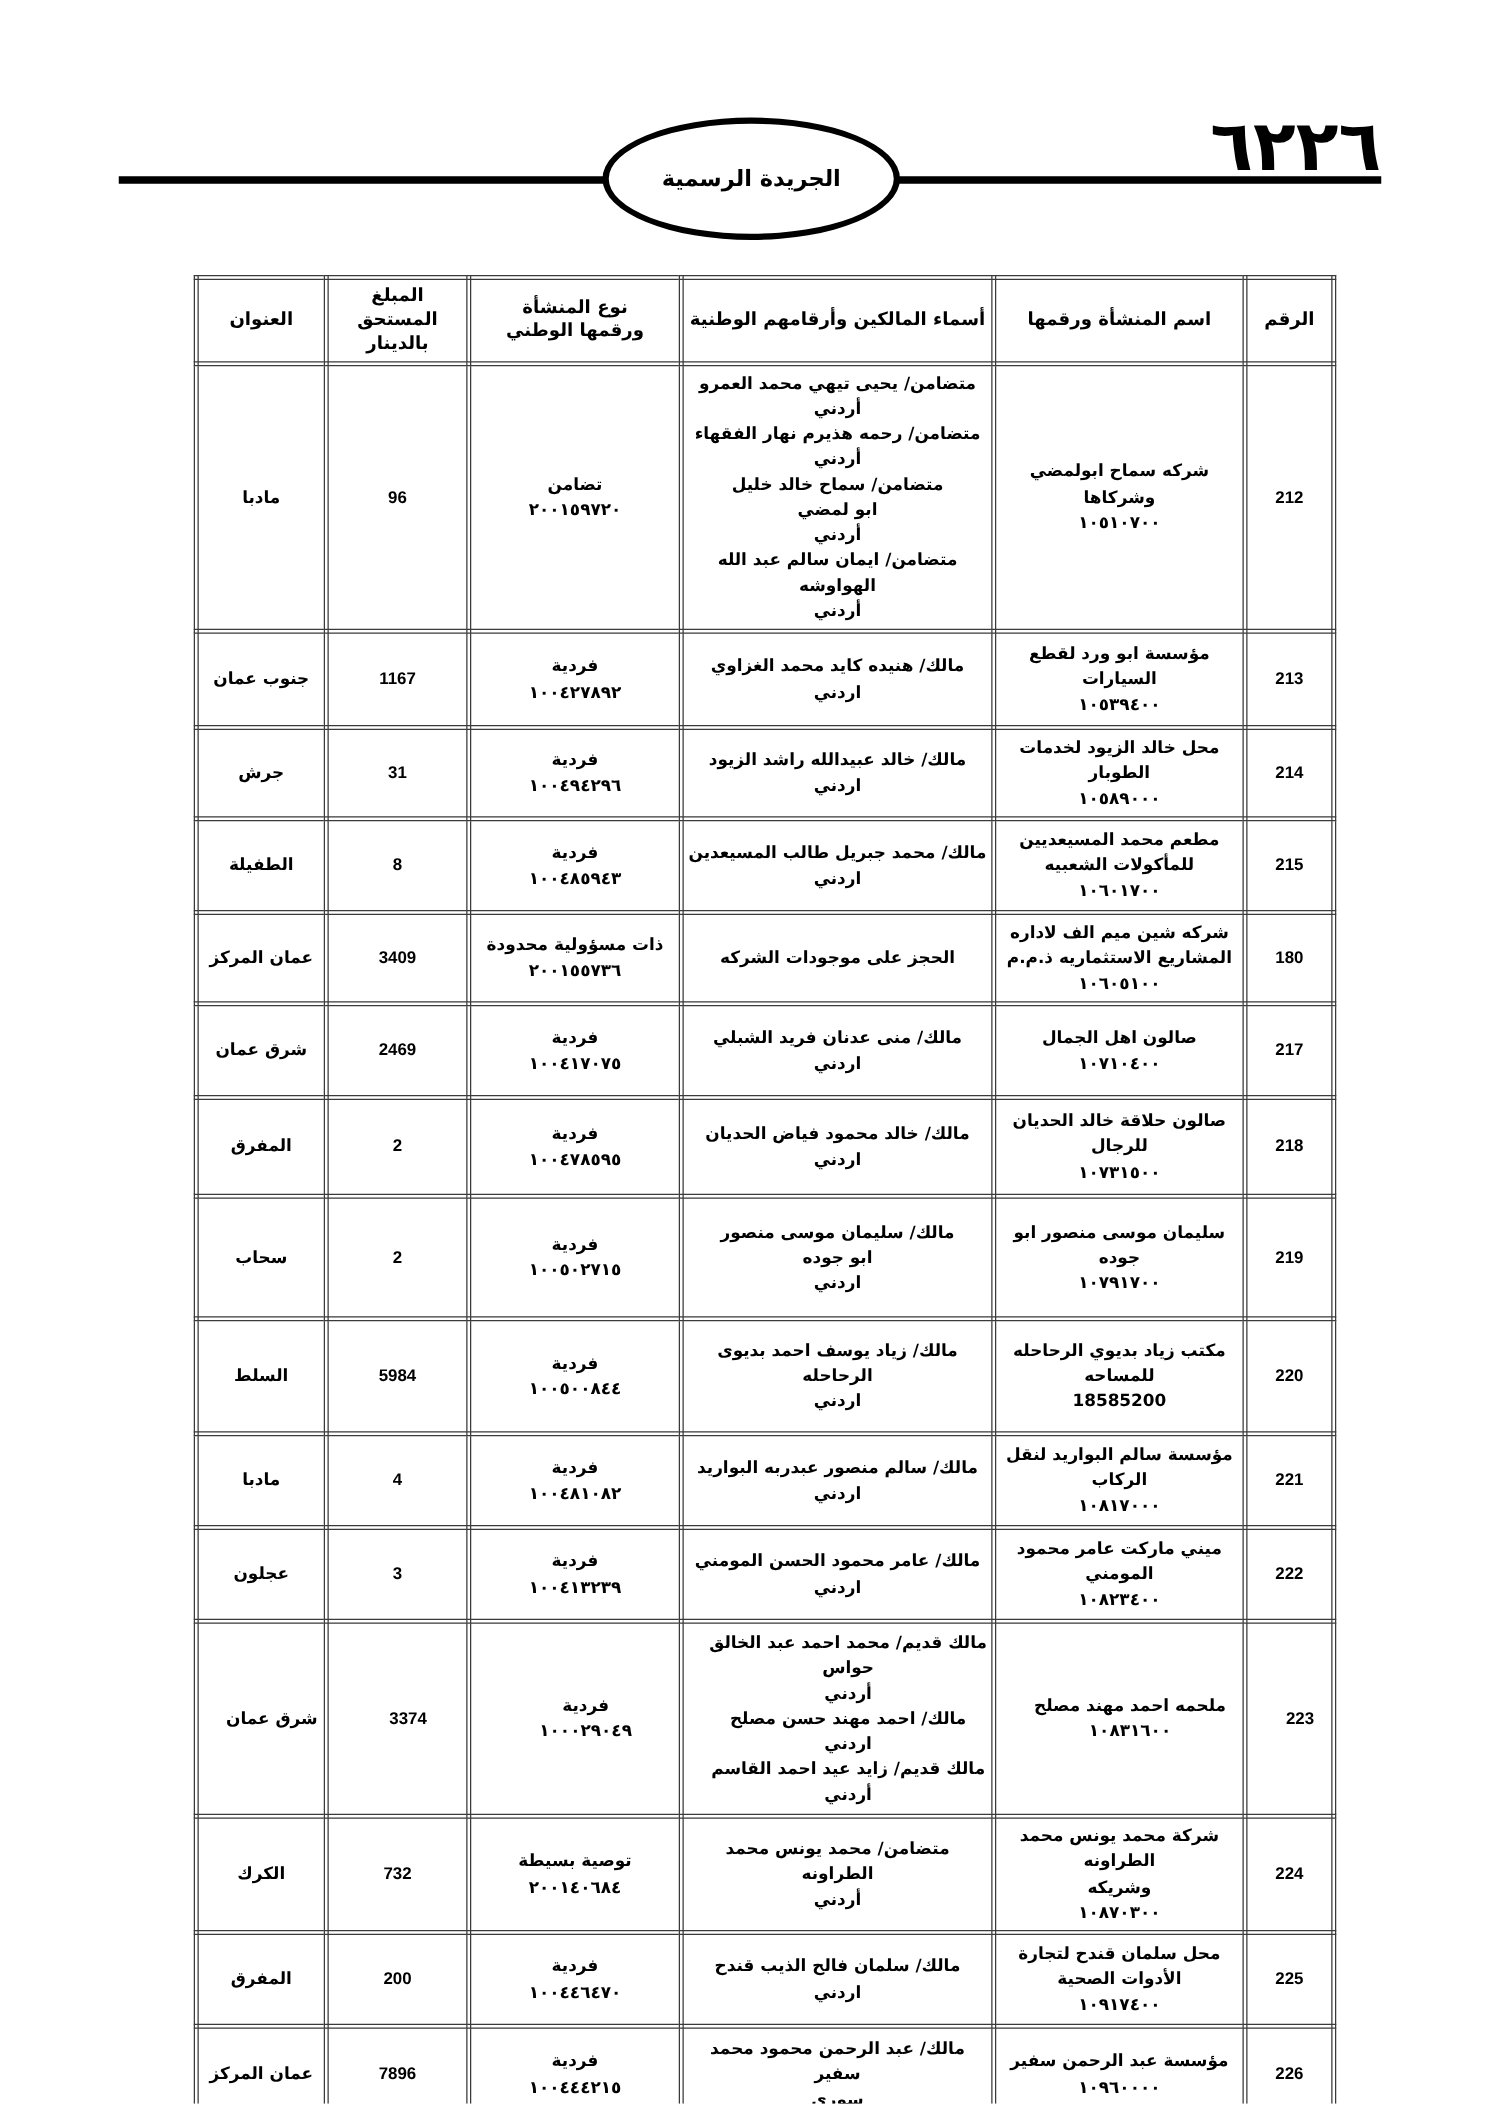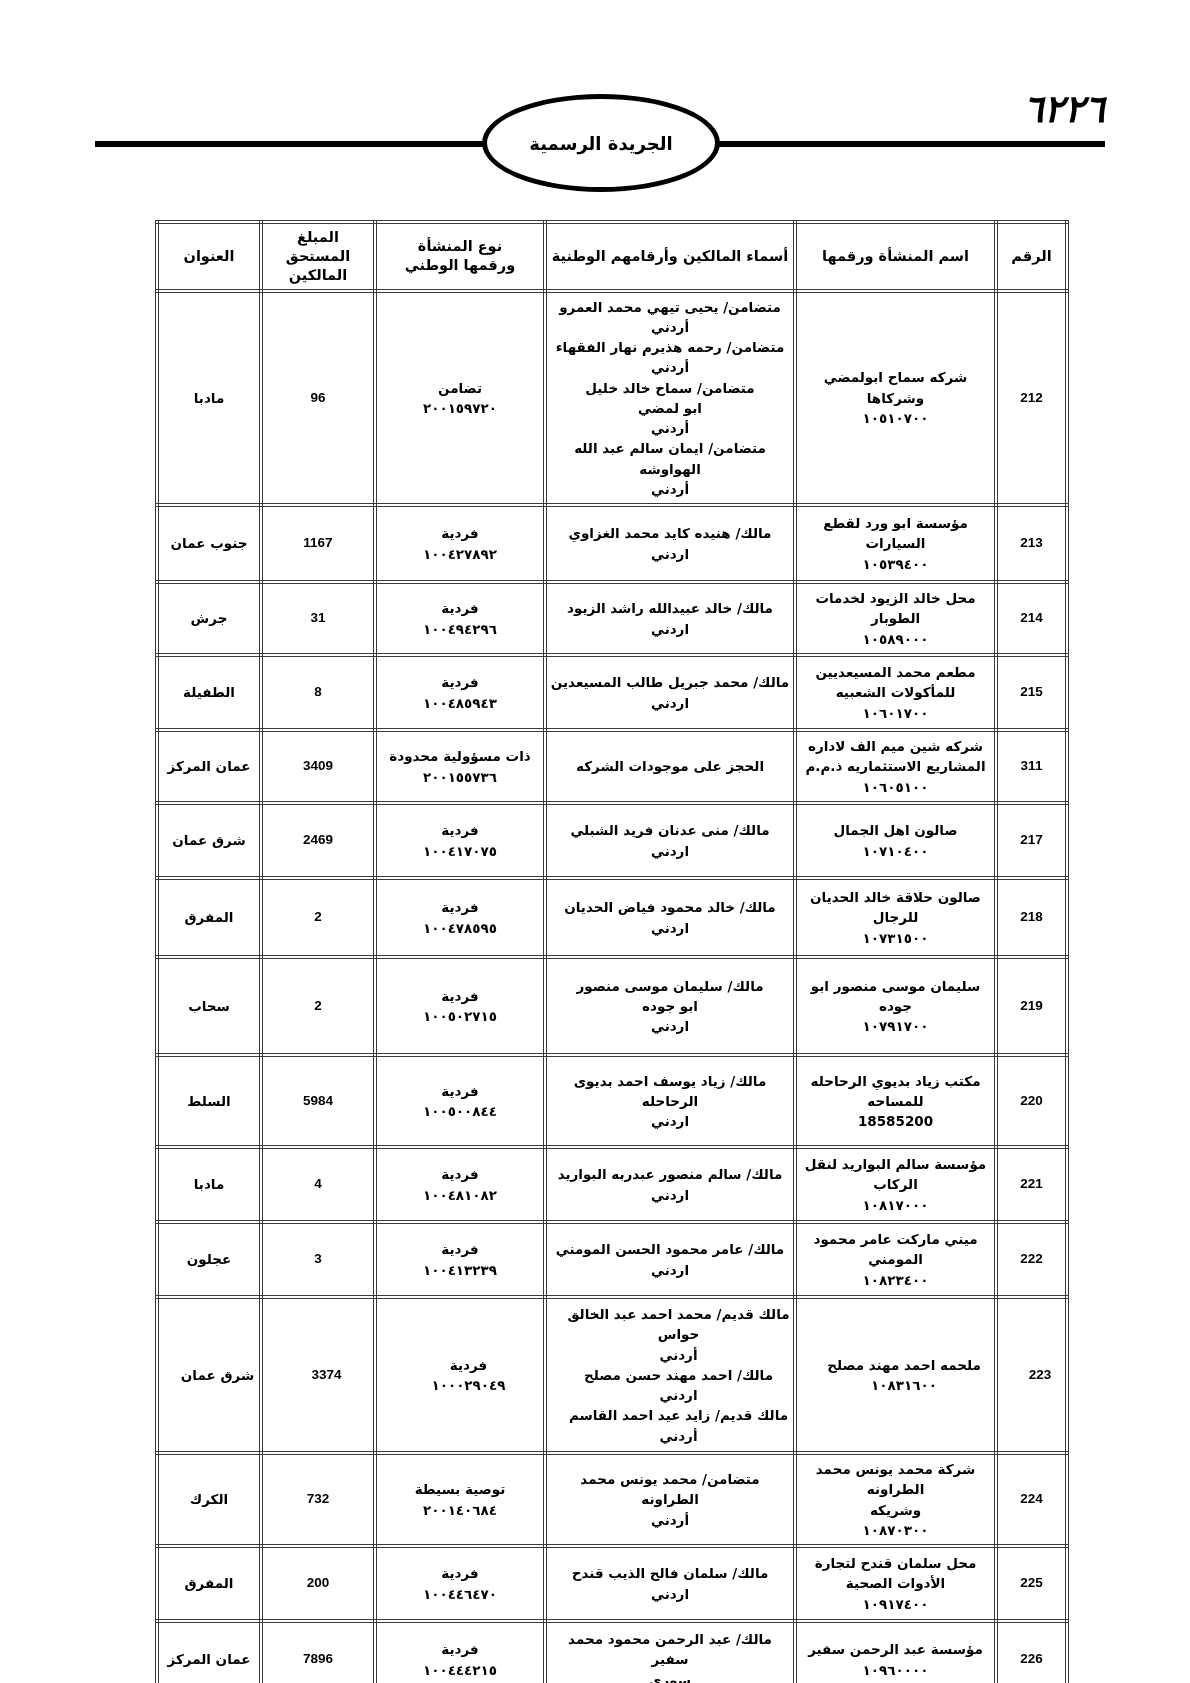--- a/index.html
+++ b/index.html
@@ -3,21 +3,21 @@
 <meta charset="utf-8">
 <style>
   html,body { margin:0; padding:0; background:#fff; }
   .page {
     position:relative; width:1190px; height:1683px; background:#fff;
     font-family:"DejaVu Sans", sans-serif; color:#000; overflow:hidden;
   }
   
   .page-number {
     position:absolute; top:90px; right:85px;
-    font-size:38px; font-weight:bold; line-height:1; letter-spacing:2px;font-style:italic;
+    font-size:56px; font-weight:bold; line-height:1; letter-spacing:2px;
   }
   .rule {
     position:absolute; top:141px; left:95px; width:1010px; height:6px;
     background:#000;
   }
   .banner-ellipse {
     position:absolute; left:482px; top:94px; width:228px; height:88px;
     background:#fff; border:5px solid #000; border-radius:50%;
     display:flex; align-items:center; justify-content:center;
   }
@@ -76,21 +76,21 @@
       <col style="width:104px">
     </colgroup>
     <thead>
       <tr>
         <th>الرقم</th>
         <th>اسم المنشأة ورقمها</th>
         <th>أسماء المالكين وأرقامهم الوطنية</th>
         <th>نوع المنشأة
 ورقمها الوطني</th>
         <th>المبلغ المستحق
-المالكين</th>
+بالدينار</th>
         <th>العنوان</th>
       </tr>
     </thead>
     <tbody>
   <tr>
     <td class="latin">212</td>
     <td>شركه سماح ابولمضي
 وشركاها
 ١٠٥١٠٧٠٠</td>
     <td>متضامن/ يحيى تيهي محمد العمرو
@@ -141,21 +141,21 @@
 ١٠٦٠١٧٠٠</td>
     <td>مالك/ محمد جبريل طالب المسيعدين
 اردني</td>
     <td>فردية
 ١٠٠٤٨٥٩٤٣</td>
     <td class="latin">8</td>
     <td>الطفيلة</td>
   </tr>
 
   <tr>
-    <td class="latin">311</td>
+    <td class="latin">180</td>
     <td>شركه شين ميم الف لاداره
 المشاريع الاستثماريه ذ.م.م
 ١٠٦٠٥١٠٠</td>
     <td>الحجز على موجودات الشركه</td>
     <td>ذات مسؤولية محدودة
 ٢٠٠١٥٥٧٣٦</td>
     <td class="latin">3409</td>
     <td>عمان المركز</td>
   </tr>
 

